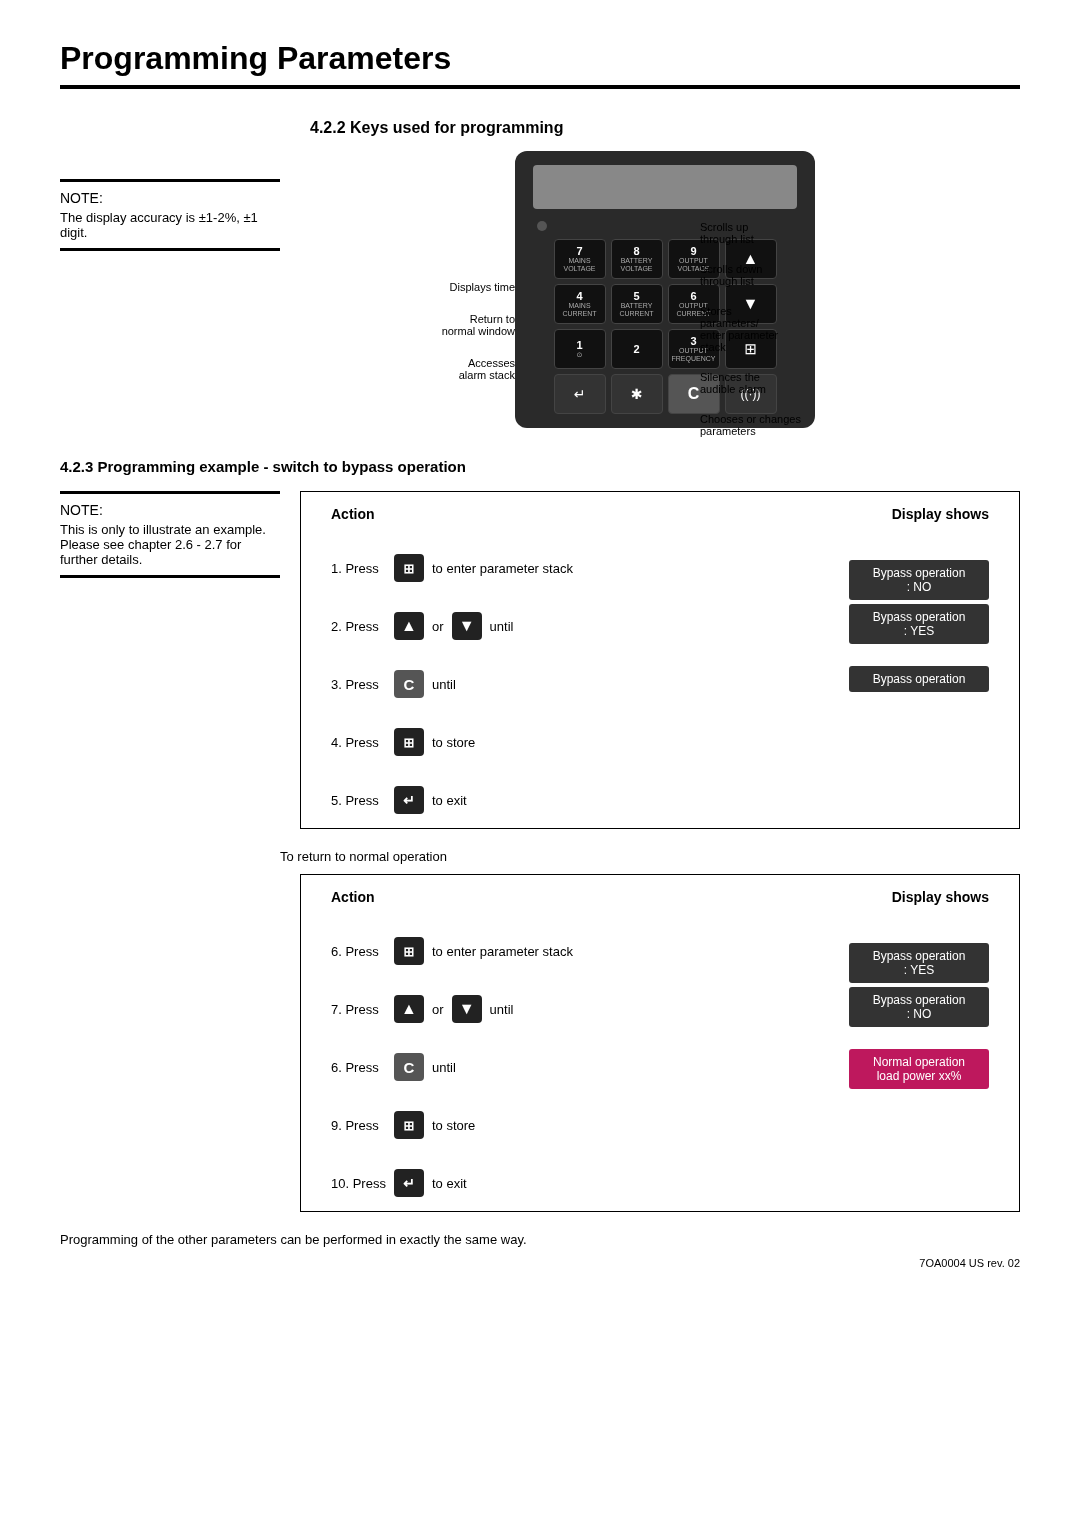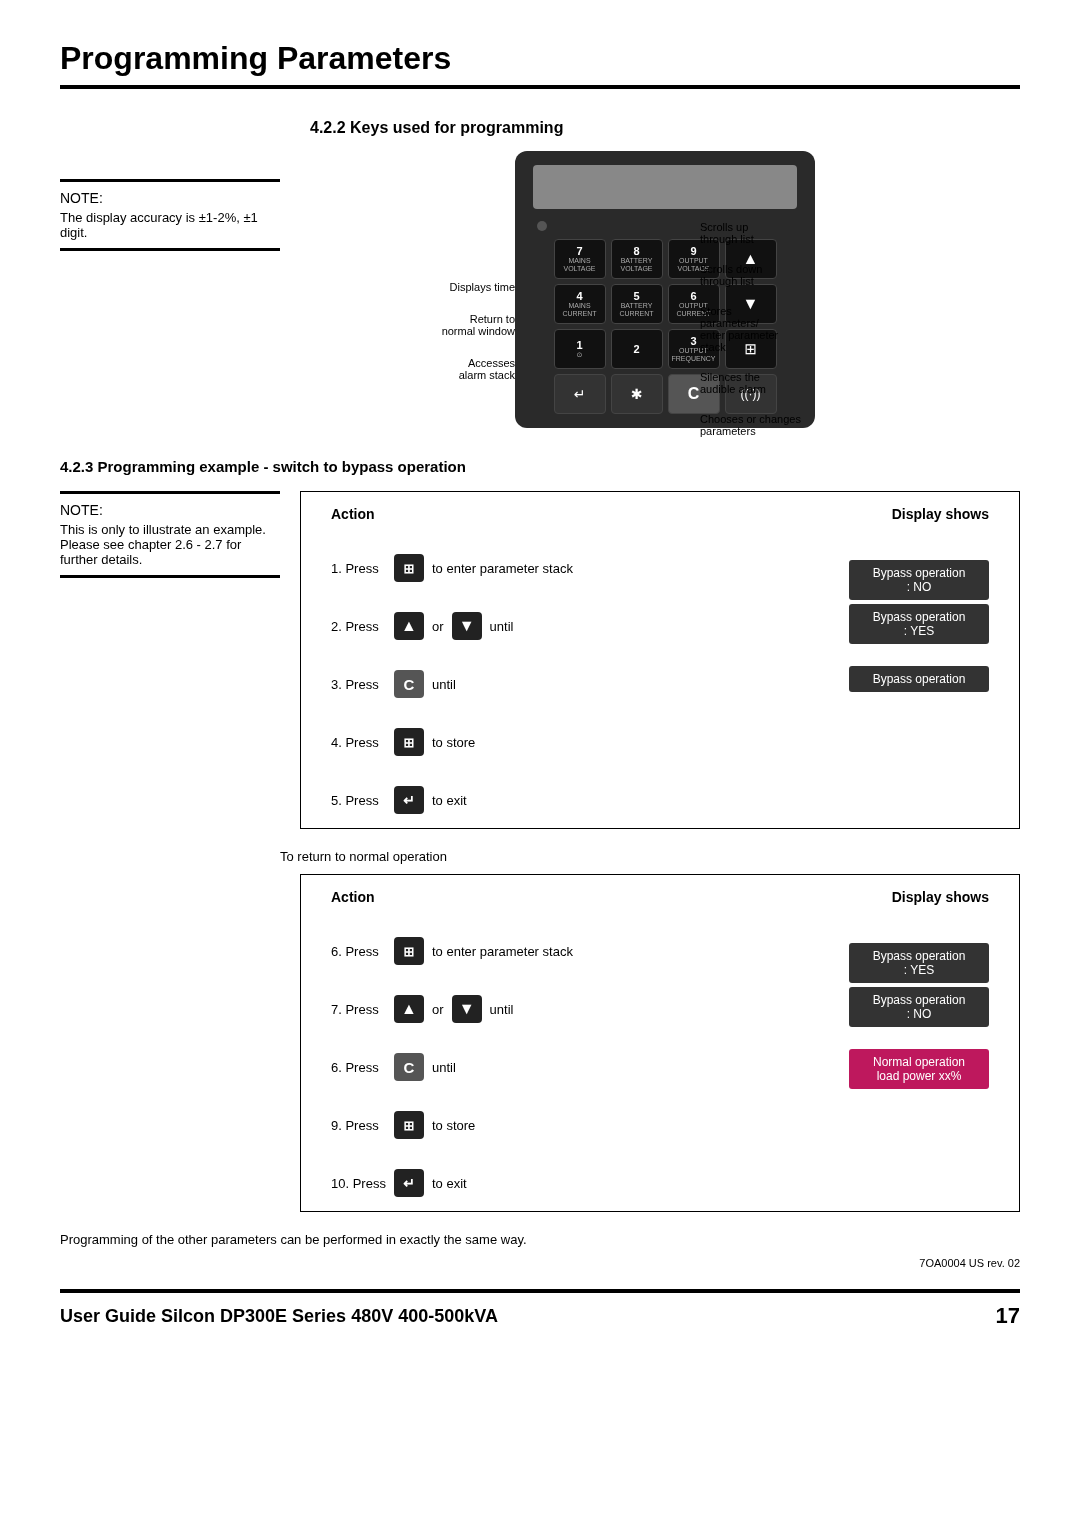--- a/index.html
+++ b/index.html
@@ -539,17 +539,13 @@
           </div>
         </div>
       </div>
     </div>
   </div>
 
   <div class="bottom-note">Programming of the other parameters can be performed in exactly the same way.</div>
 
   <div class="rev-text" style="text-align:right;">7OA0004 US rev. 02</div>
 
-  <div class="page-footer">
-    <span class="footer-title">User Guide Silcon DP300E Series 480V 400-500kVA</span>
-    <span class="footer-page">17</span>
-  </div>
 </div>
 
 </body></html>

